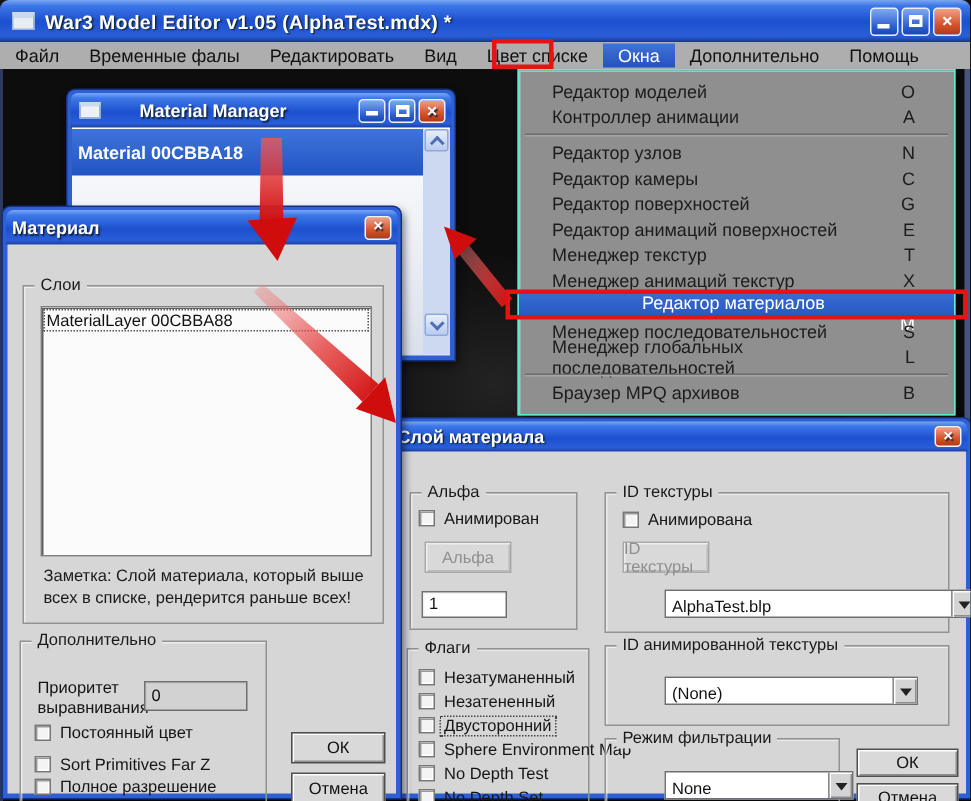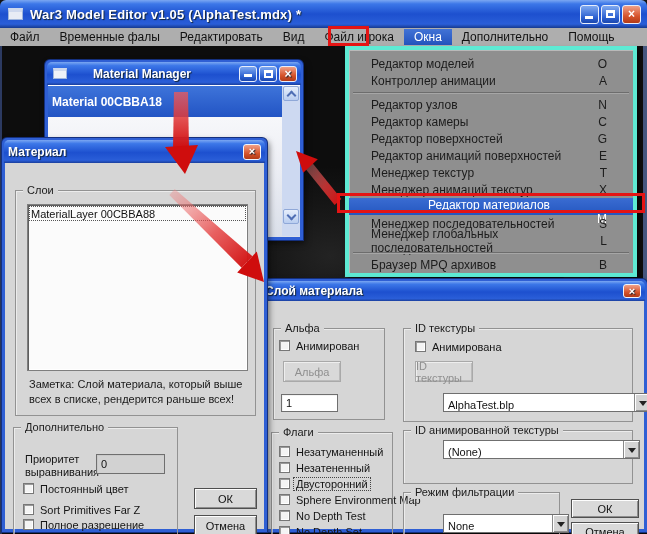--- a/index.html
+++ b/index.html
@@ -28,21 +28,21 @@
   .glyph-max{width:9px;height:8px;border:2px solid #fff;border-top-width:3px;}
   .glyph-x{color:#fff;font-size:12px;font-weight:bold;line-height:1;}
 
   .menubar{position:absolute;left:0;top:28px;width:647px;height:18px;background:#aeaeae;
     display:flex;align-items:center;font-size:12px;color:#111;}
   .mb-item{padding:1px 10px;white-space:nowrap;}
   .mb-item.active{background:linear-gradient(180deg,#4273d6,#2353bd);color:#fff;}
 
   
   .menu-panel{position:absolute;left:345px;top:46px;width:292px;height:231px;background:#8f8f8f;
-    border:4px solid #5eead4;box-shadow:inset 1px 1px 0 #b9b9b9,3px 3px 4px rgba(0,0,0,.55);
+    border:1px solid #5eead4;box-shadow:inset 1px 1px 0 #b9b9b9,3px 3px 4px rgba(0,0,0,.55);
     padding:5px 0;z-index:3;}
   .menu-item{height:17px;display:flex;align-items:center;font-size:12px;color:#1c1c1c;padding:0 26px 0 22px;}
   .menu-item .sc{margin-left:auto;}
   .menu-item.hl{background:linear-gradient(180deg,#3a6cd2,#2457c0);color:#fff;flex-direction:column;}
   .menu-sep{height:7px;position:relative;}
   .menu-sep::after{content:"";position:absolute;left:4px;right:4px;top:3px;height:1px;background:#6d6d6d;box-shadow:0 1px 0 #a6a6a6;}
 
   
   .xpwin{position:absolute;background:#2f5fd4;border-radius:5px 5px 0 0;
     box-shadow:0 0 0 1px #14307e,2px 3px 6px rgba(0,0,0,.55);padding:3px;}
@@ -124,21 +124,21 @@
           <span class="glyph-x">×</span>
         </div>
     </div>
   </div>
 
   <div class="menubar">
     <div class="mb-item">Файл</div>
     <div class="mb-item">Временные фалы</div>
     <div class="mb-item">Редактировать</div>
     <div class="mb-item">Вид</div>
-    <div class="mb-item">Файл игрока</div>
+    <div class="mb-item">Цвет списке</div>
     <div class="mb-item active">Окна</div>
     <div class="mb-item">Дополнительно</div>
     <div class="mb-item">Помощь</div>
   </div>
 
   <div class="menu-panel">
     <div class="menu-item">
         <span>Редактор моделей</span>
         <span class="sc">O</span>
       </div>
@@ -317,21 +317,21 @@
         <span class="cb-lab">No Depth Test</span>
       </div>
       <div class="cb-row" style="left:17px;top:224px;">
         <span class="cb-box"></span>
         <span class="cb-lab">No Depth Set</span>
       </div>
 
       <div class="grp" style="left:141px;top:129px;width:230px;height:54px;">
         <span class="grp-label">ID анимированной текстуры</span>
       </div>
-      <div class="select" style="left:153px;top:139px;width:197px;height:19px;">
+      <div class="select" style="left:153px;top:150px;width:169px;height:19px;">
         <span class="val">(None)</span>
         <span class="dd-btn">
             <span class="dd-tri"></span>
           </span>
       </div>
 
       <div class="grp" style="left:141px;top:191px;width:157px;height:53px;">
         <span class="grp-label">Режим фильтрации</span>
       </div>
       <div class="select" style="left:153px;top:213px;width:126px;height:19px;">

